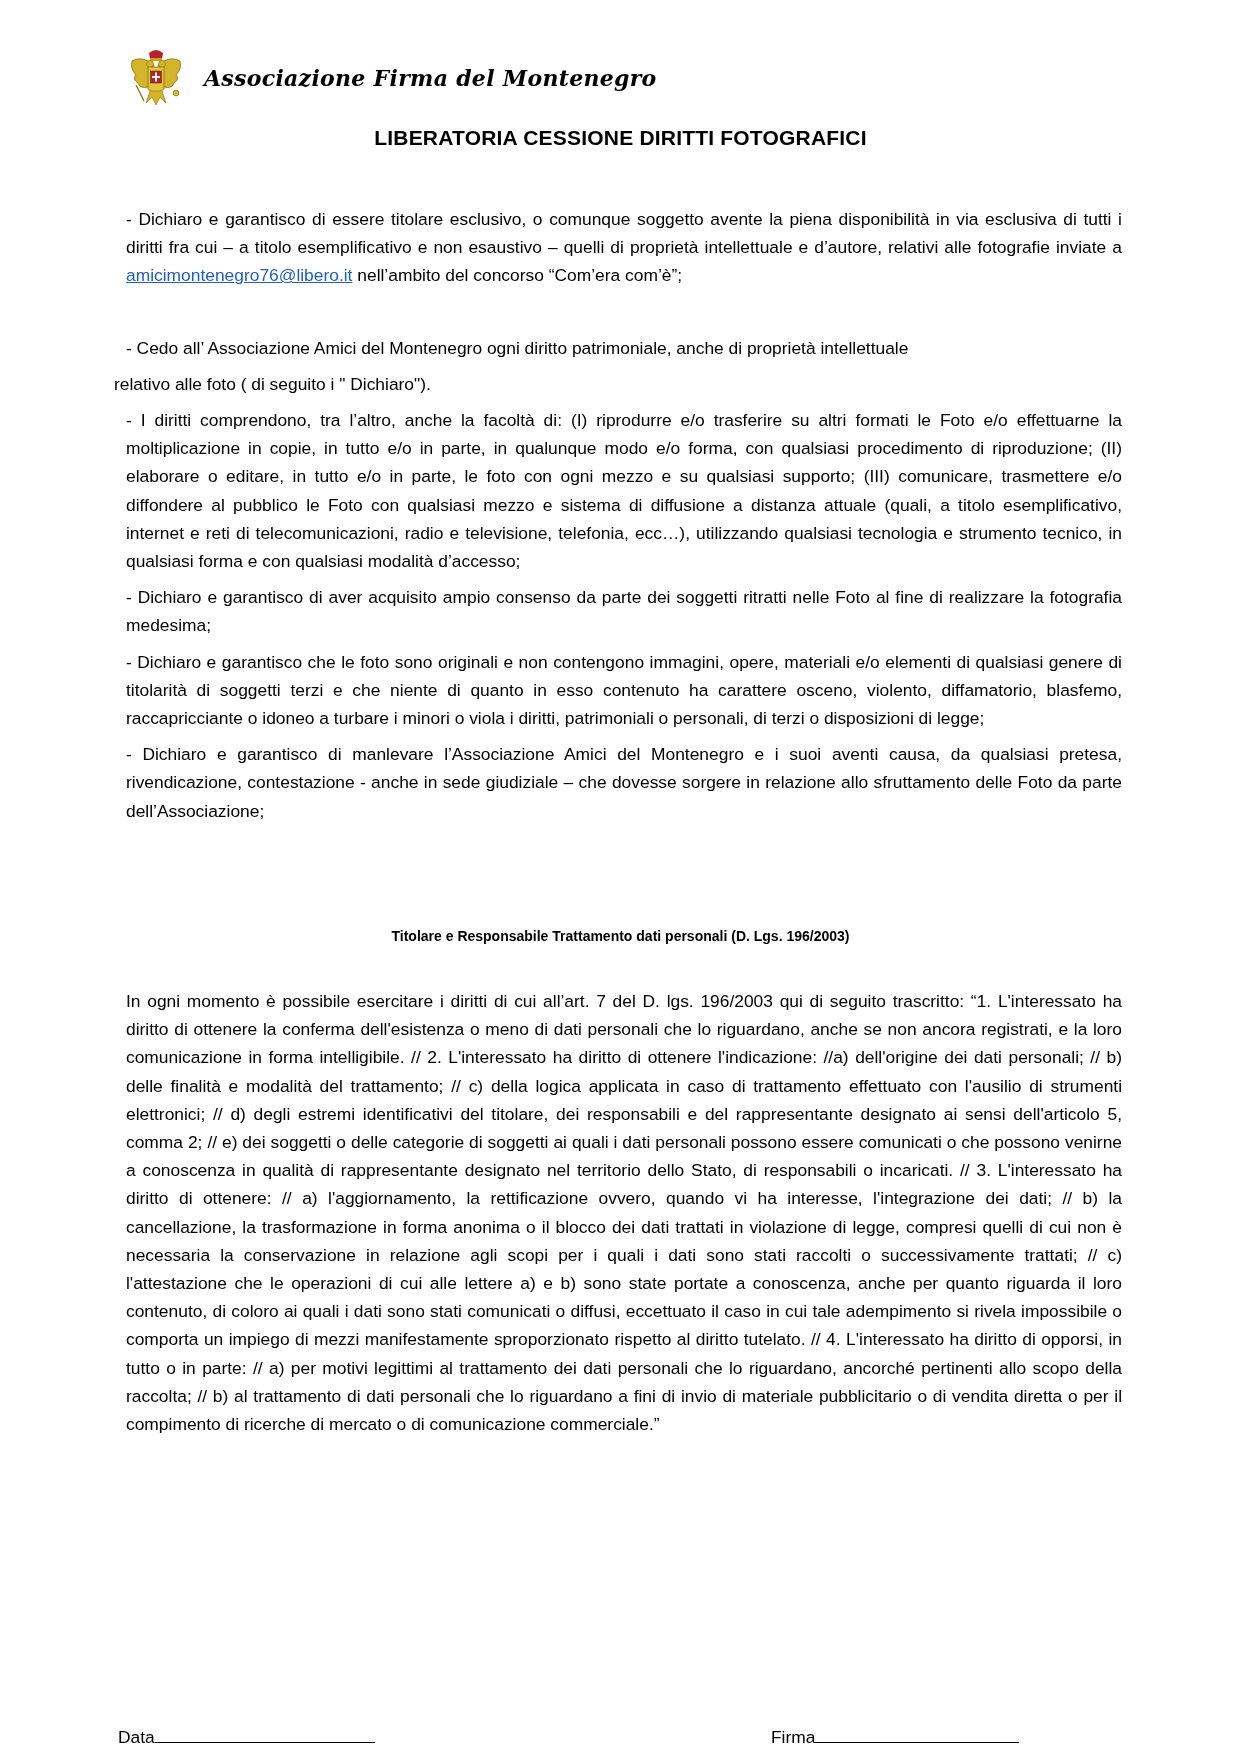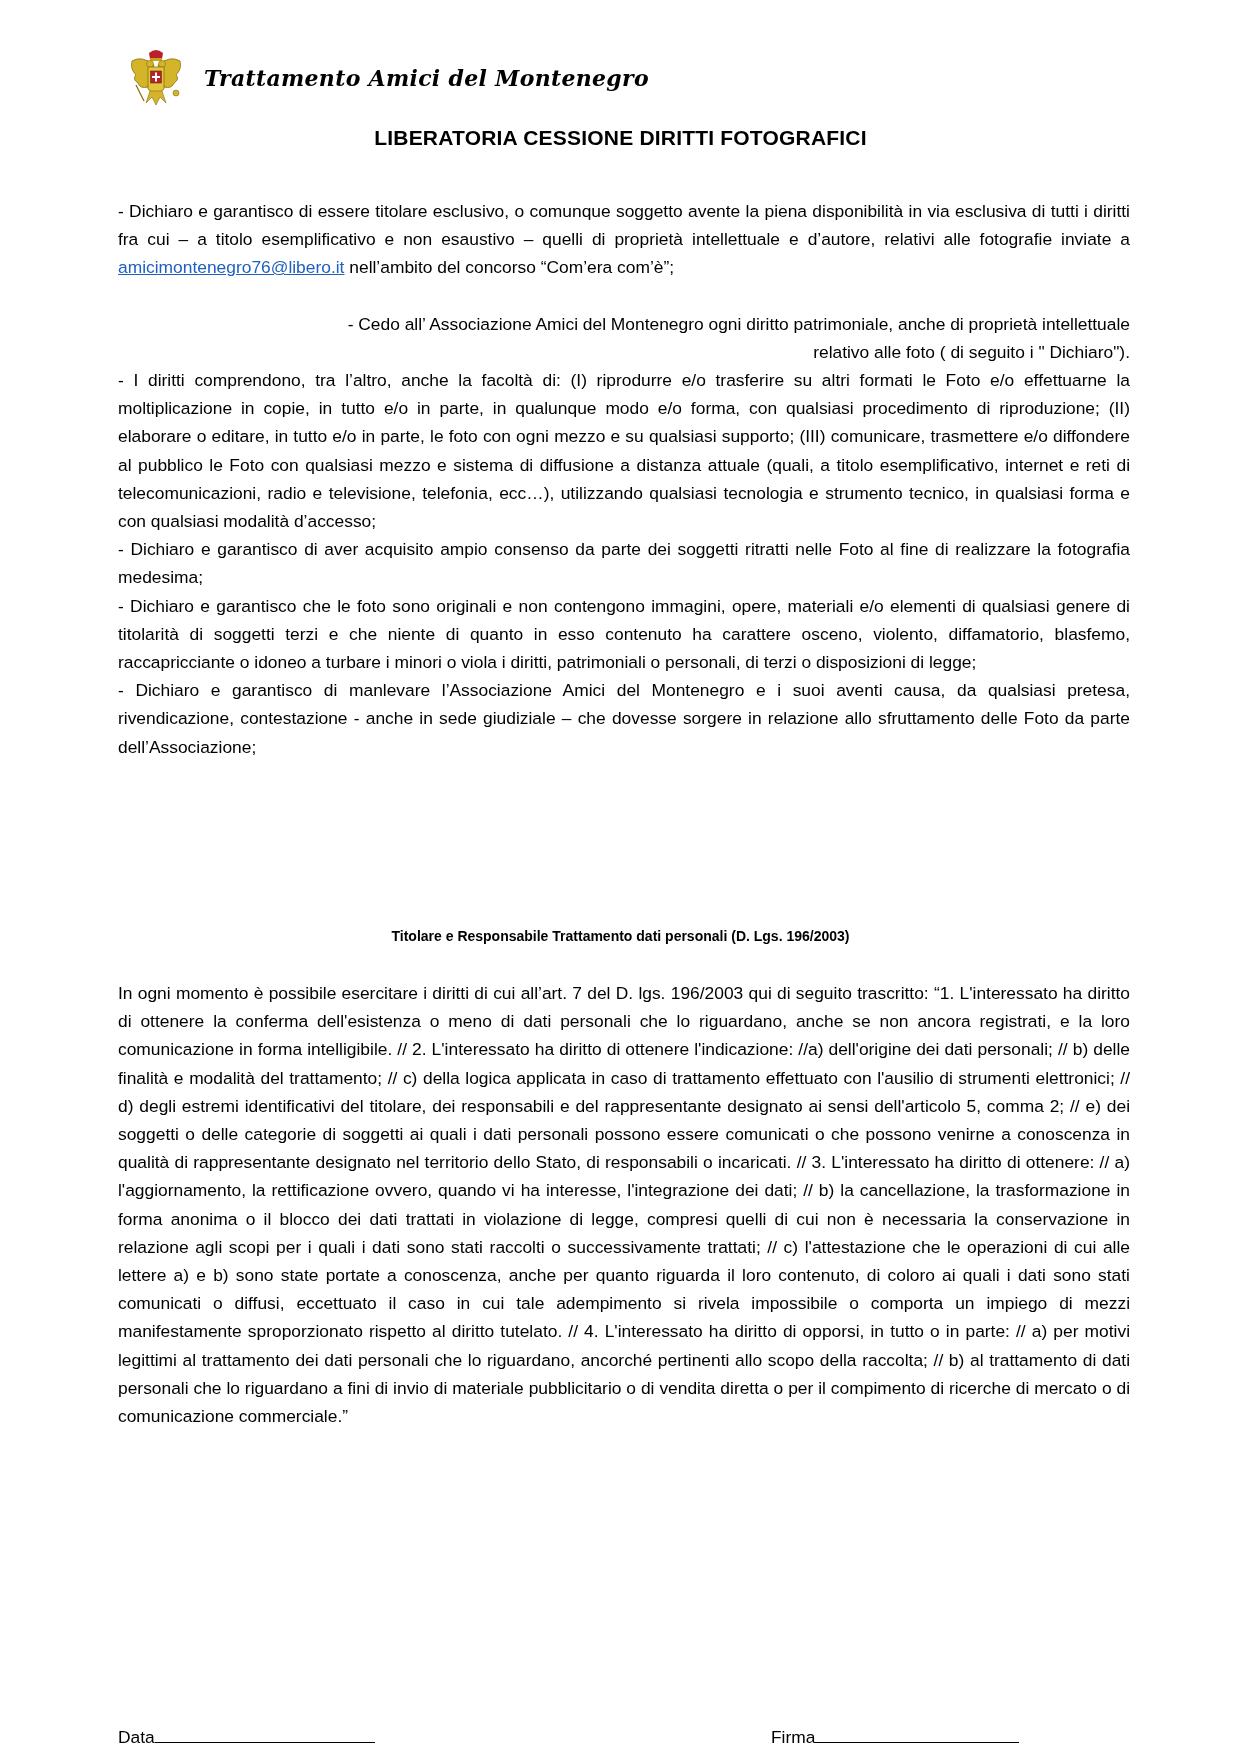--- a/index.html
+++ b/index.html
@@ -6,22 +6,22 @@
   body { width:1241px; height:1755px; position:relative; overflow:hidden;
          font-family:"Liberation Sans", sans-serif; color:#000; }
   .header { position:absolute; left:128px; top:44px; height:68px; display:flex; align-items:center; }
   .logo { width:56px; height:62px; }
   .org-name { margin-left:20px; font-family:"DejaVu Serif", serif; font-style:italic; font-weight:bold;
               font-size:22px; letter-spacing:0.3px; color:#000; }
   .title { position:absolute; left:0; width:1241px; top:126px; text-align:center;
            font-weight:bold; font-size:21px; letter-spacing:0.2px; }
   .body { position:absolute; left:118px; width:1012px; top:197px;
           font-size:17.4px; line-height:28.2px; }
-  .p { text-align:justify; margin:0; }
-  .p.nojust { text-align:right; }
+  .p { text-align:justify; margin:8px; }
+  .p.nojust { text-align:left; }
   .gap { height:28px; }
   .link { color:#1f5fbf; text-decoration:underline; }
   .heading2 { position:absolute; left:0; width:1241px; top:928px; text-align:center; font-weight:bold; font-size:14px; }
   .body2 { position:absolute; left:118px; width:1012px; top:979px; font-size:17.4px; line-height:28.2px; }
   .sign { position:absolute; top:1724px; font-size:17.4px; }
   .sign .line { display:inline-block; border-bottom:1.5px solid #000; height:18px; vertical-align:baseline; }
 </style>
 </head>
 <body>
 
@@ -40,21 +40,21 @@
     <path d="M20 20 L36 20 L36 42 Q28 50 20 42 Z" fill="#e2c53a" stroke="#8a6d10" stroke-width="0.8"></path>
 
     <rect x="22.5" y="24" width="11" height="12" fill="#b8202a" stroke="#5a3a10" stroke-width="0.6"></rect>
     <rect x="27" y="25.5" width="2" height="9" fill="#ffffff"></rect>
     <rect x="24" y="29" width="8" height="2" fill="#ffffff"></rect>
 
     <path d="M22 44 L18 56 L24 50 L28 58 L32 50 L38 56 L34 44 Z" fill="#d4b52a" stroke="#8a6d10" stroke-width="0.6"></path>
     <line x1="8" y1="38" x2="16" y2="54" stroke="#8a6d10" stroke-width="1.2"></line>
     <circle cx="48" cy="46" r="3" fill="#d4b52a" stroke="#8a6d10" stroke-width="0.6"></circle>
   </svg>
-  <span class="org-name">Trattamento Amici del Montenegro</span>
+  <span class="org-name">Associazione Firma del Montenegro</span>
 </div>
 
 <div class="title">LIBERATORIA CESSIONE DIRITTI FOTOGRAFICI</div>
 
 <div class="body">
   <p class="p"><span> - Dichiaro e garantisco di essere titolare esclusivo, o comunque soggetto avente la piena disponibilità in via esclusiva di tutti i diritti fra cui – a titolo esemplificativo e non esaustivo – quelli di proprietà intellettuale e d’autore, relativi alle fotografie inviate a </span><a class="link">amicimontenegro76@libero.it</a><span> nell’ambito del concorso “Com’era com’è”;</span></p>
   <div class="gap"></div>
   <p class="p nojust">-  Cedo all’ Associazione Amici del Montenegro ogni diritto patrimoniale, anche di proprietà intellettuale</p>
   <p class="p nojust" style="margin-left:-4px">relativo alle foto  ( di seguito i " Dichiaro").</p>
   <p class="p">-  I diritti comprendono, tra l’altro, anche la facoltà di: (I) riprodurre e/o trasferire su altri formati le Foto e/o effettuarne la moltiplicazione in copie, in tutto e/o in parte, in qualunque modo e/o forma, con qualsiasi procedimento di riproduzione; (II) elaborare o editare, in tutto e/o in parte, le foto con ogni mezzo e su qualsiasi supporto; (III) comunicare, trasmettere e/o diffondere al pubblico le Foto con qualsiasi mezzo e sistema di diffusione a distanza attuale (quali, a titolo esemplificativo, internet e reti di telecomunicazioni, radio e televisione, telefonia, ecc…), utilizzando qualsiasi tecnologia e strumento tecnico,  in qualsiasi forma e con qualsiasi modalità d’accesso;</p>

